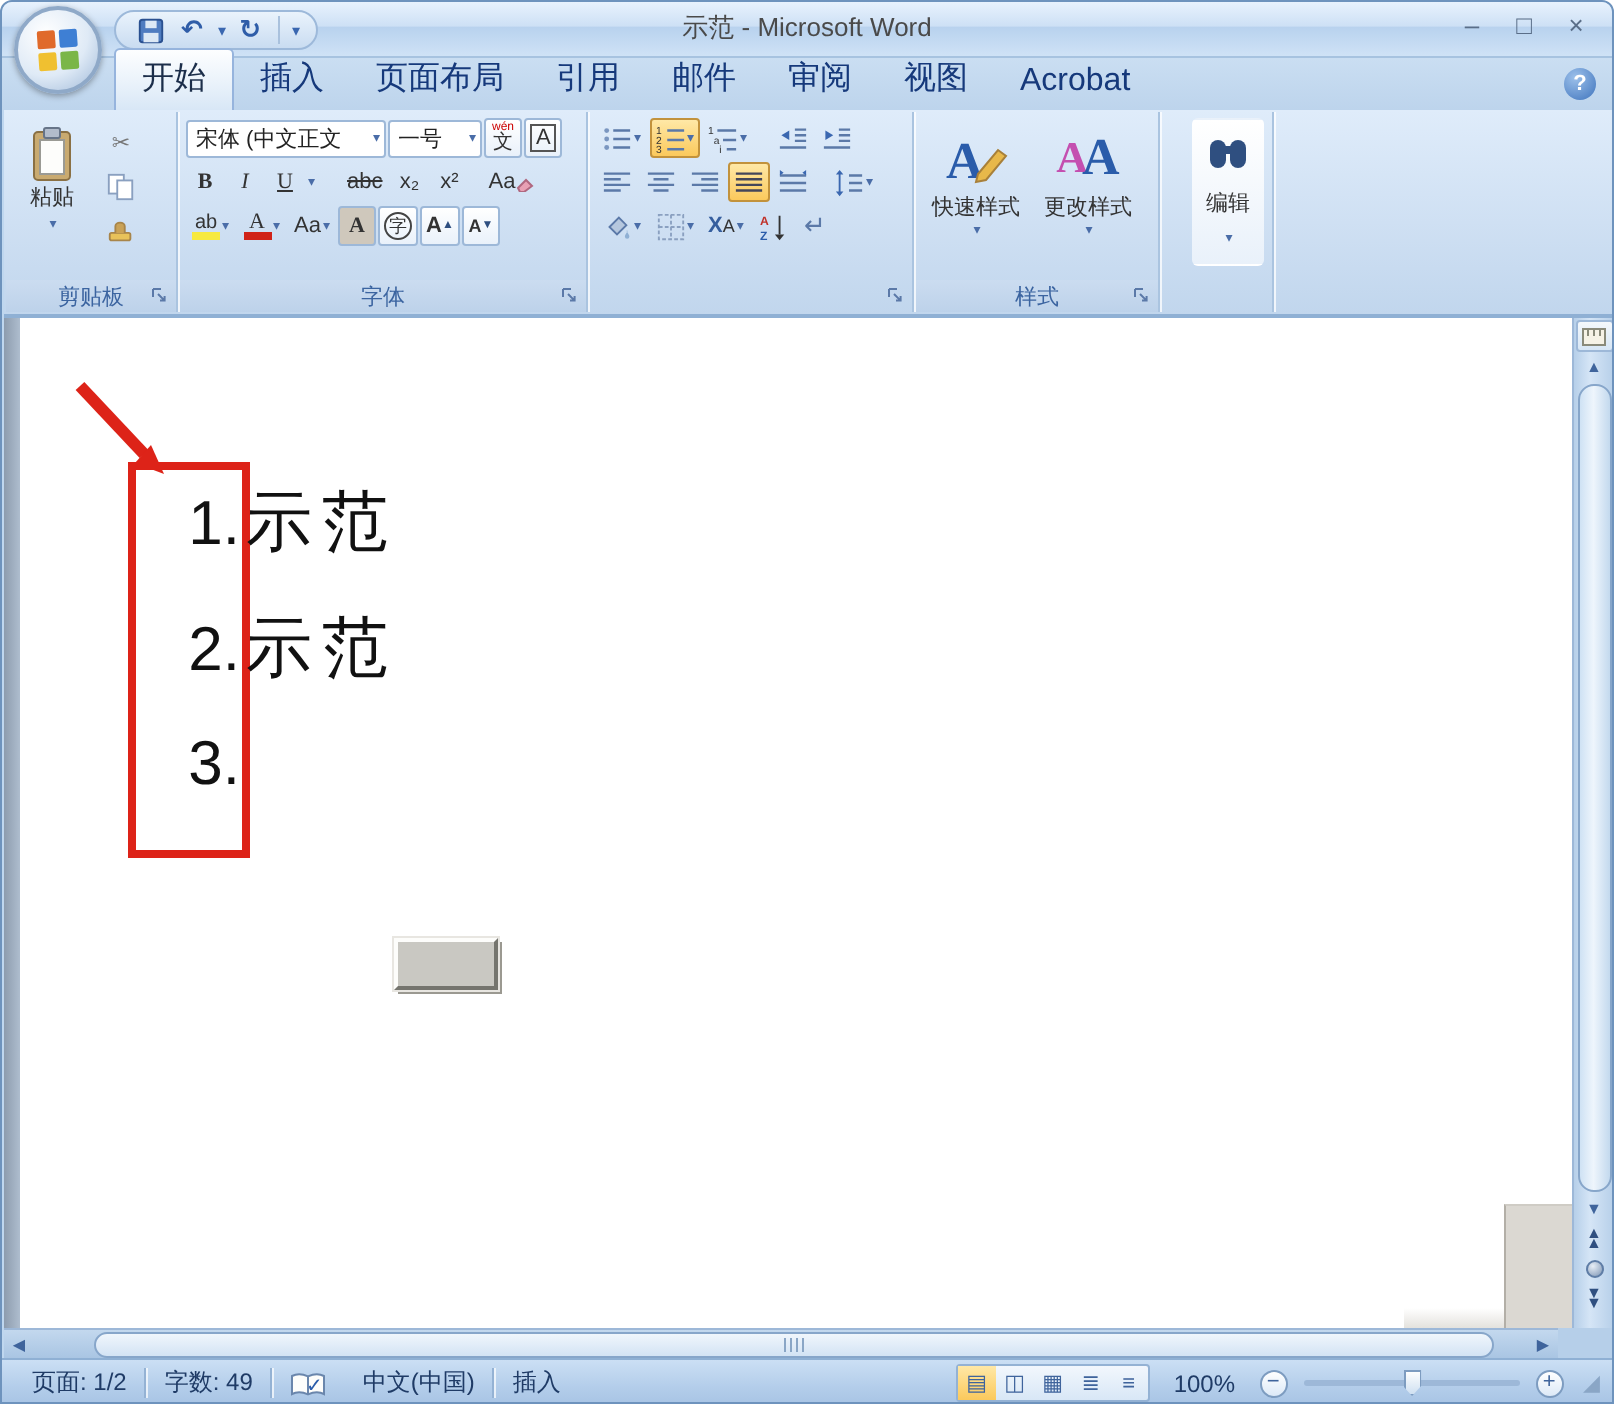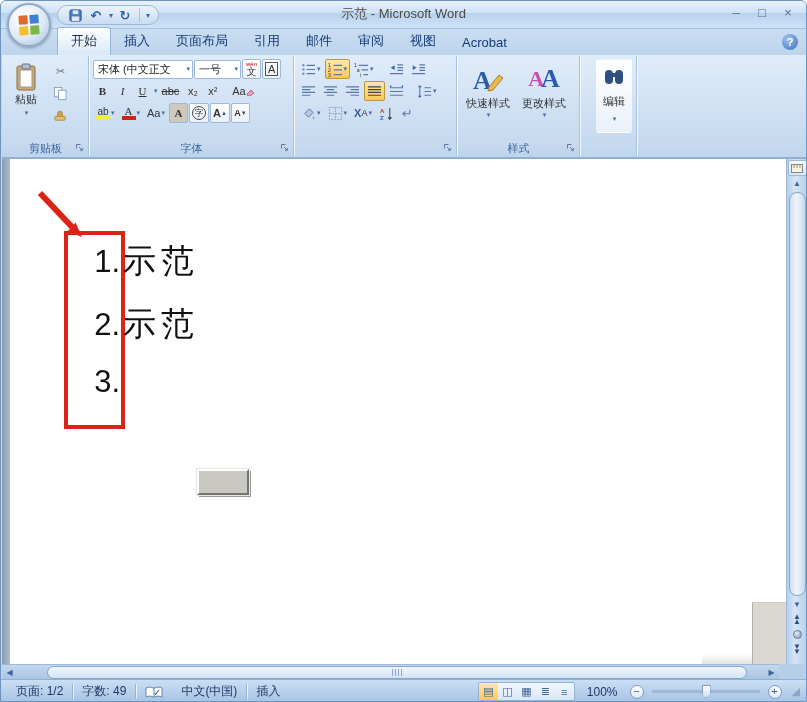--- a/index.html
+++ b/index.html
@@ -27,21 +27,21 @@
   .qat .caret { font-size:8px; color:#3a67b0; }
   .qat-sep { width:1px; height:14px; background:#a9c1dd; margin:0 2px; }
   .win-title { position:absolute; left:0; top:0; width:100%; height:26px; line-height:26px;
     text-align:center; color:#4a4a4a; font-size:13px; pointer-events:none; }
   .win-controls { position:absolute; right:10px; top:5px; display:flex; gap:10px; }
   .win-controls span { color:#5a6e88; font-size:13px; line-height:14px; width:16px; text-align:center; cursor:pointer; }
 
   
   .tabrow { position:absolute; left:0; top:28px; width:100%; height:26px;
     background:linear-gradient(#cadef2,#bdd4ec); padding-left:56px; display:flex; align-items:flex-end; }
-  .tab { padding:4px 13px 5px; font-size:13px; color:#16397b; cursor:pointer; white-space:nowrap; }
+  .tab { padding:4px 13px 5px; font-size:16px; color:#16397b; cursor:pointer; white-space:nowrap; }
   .tab.active { background:linear-gradient(#fdfeff,#e8f1fa 60%,#d8e7f6); border:1px solid #96b4dd; border-bottom:none;
     border-radius:3px 3px 0 0; color:#1c2e4a; }
   .help-btn { position:absolute; right:8px; top:33px; width:16px; height:16px; border-radius:50%;
     background:radial-gradient(circle at 35% 30%, #9cc0ea, #3f74bd); color:#fff; font-size:11px; font-weight:bold;
     display:flex; align-items:center; justify-content:center; cursor:pointer; }
 
   
   .ribbon { position:absolute; left:1px; top:54px; width:805px; height:104px;
     background:linear-gradient(#dfecfa,#cfe0f3 55%,#c1d6ed); border-bottom:2px solid #8fb0d4; display:flex; padding:1px 0 0 1px; }
   .group { position:relative; height:100px; margin-right:1px; border-right:1px solid #aac4e0;
@@ -55,21 +55,21 @@
     border:1px solid transparent; border-radius:2px; font-size:11px; color:#333; cursor:pointer; }
   .boxed { border-color:#9db8d8; background:linear-gradient(#ffffff,#e9f1fa); }
   .on { background:linear-gradient(#ffe8a6,#fbc95c); border-color:#c2923c; }
   .caret { font-size:7px; color:#4a6da8; margin-left:1px; }
   .combo { height:19px; background:#fff; border:1px solid #9db8d8; border-radius:2px; display:flex;
     align-items:center; font-size:11px; color:#222; padding:0 2px 0 4px; cursor:pointer; }
   .combo .combo-text { overflow:hidden; white-space:nowrap; flex:1; }
   .combo .caret { margin-left:auto; }
   .big-btn { display:flex; flex-direction:column; align-items:center; justify-content:flex-start;
     border:1px solid transparent; border-radius:3px; cursor:pointer; font-size:11px; color:#333; padding:2px 3px; }
-  .u { text-decoration:underline; } .strike { text-decoration:line-through; }
+  .u { text-decoration:underline; } .strike { text-decoration:line-through;margin-left:12px; }
 
   
   .paste-btn { width:40px; height:74px; }
   .paste-btn span { line-height:14px; }
   .mini-col { display:flex; flex-direction:column; gap:2px; margin-left:4px; padding-top:2px; }
   .hl-bar { display:block; width:14px; height:4px; margin-top:-1px; }
   .stack { display:flex; flex-direction:column; align-items:center; line-height:1; }
   .pinyin { font-size:6px; color:#c00; line-height:5px; }
   .circle-char { width:14px; height:14px; border:1px solid #444; border-radius:50%; font-size:9px;
     display:flex; align-items:center; justify-content:center; }

